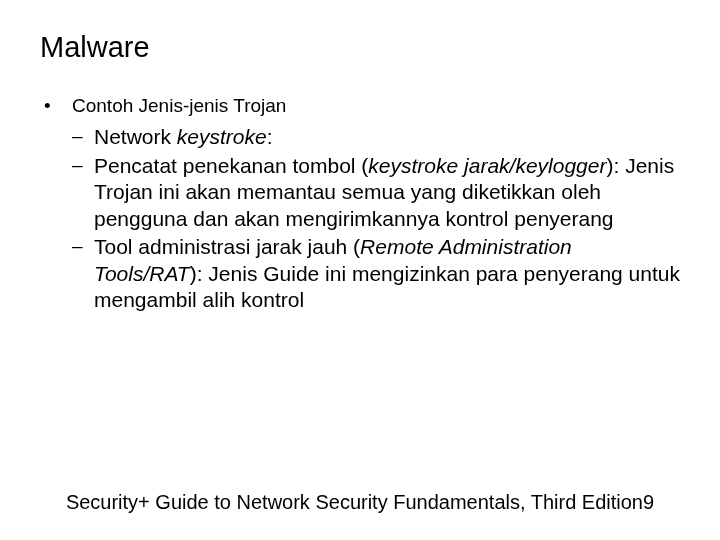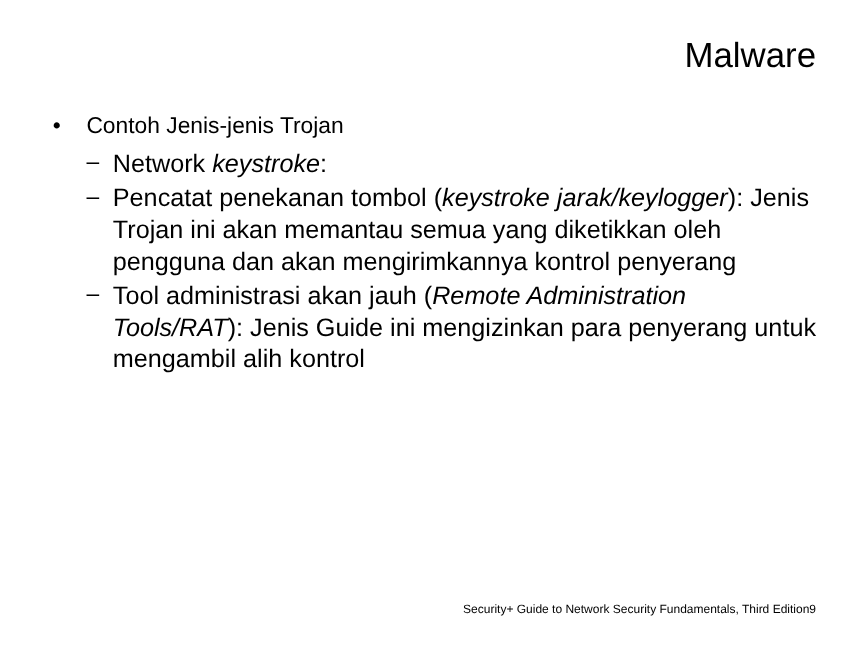--- a/index.html
+++ b/index.html
@@ -17,21 +17,21 @@
       overflow: hidden;
     }
     .slide {
       width: 100%;
       height: 100%;
       padding: 25px 40px 0 40px;
       position: relative;
     }
     .title {
       font-size: 29px;
-      text-align: right;
+      text-align: left;
       font-weight: normal;
       margin-bottom: 30px;
       margin-top: 6px;
     }
     .content {
       font-size: 19px;
       line-height: 1.28;
     }
     .level1 {
       display: flex;
@@ -62,22 +62,22 @@
     }
     .italic {
       font-style: italic;
     }
     .footer {
       position: absolute;
       bottom: 26px;
       left: 40px;
       right: 40px;
       display: flex;
-      justify-content: flex-end;
-      font-size: 10px;
+      justify-content: center;
+      font-size: 20px;
     }
     .footer-left {
       color: #000;
     }
     .footer-right {
       color: #000;
     }
   </style>
 </head>
 <body>
@@ -96,21 +96,21 @@
       <span class="text"><span>Network </span><span class="italic">keystroke</span><span>:</span></span>
     </div>
 
     <div class="level2">
       <span class="dash">–</span>
       <span class="text"><span>Pencatat penekanan tombol (</span><span class="italic">keystroke jarak/keylogger</span><span>): Jenis Trojan ini akan memantau semua yang diketikkan oleh pengguna dan akan mengirimkannya kontrol penyerang</span></span>
     </div>
 
     <div class="level2">
       <span class="dash">–</span>
-      <span class="text"><span>Tool administrasi akan jauh (</span><span class="italic">Remote Administration Tools/RAT</span><span>): Jenis Guide ini mengizinkan para penyerang untuk mengambil alih kontrol</span></span>
+      <span class="text"><span>Tool administrasi jarak jauh (</span><span class="italic">Remote Administration Tools/RAT</span><span>): Jenis Guide ini mengizinkan para penyerang untuk mengambil alih kontrol</span></span>
     </div>
   </div>
 
   <div class="footer">
     <span class="footer-left">Security+ Guide to Network Security Fundamentals, Third Edition</span>
     <span class="footer-right">9</span>
   </div>
 </div>
 
 </body></html>

